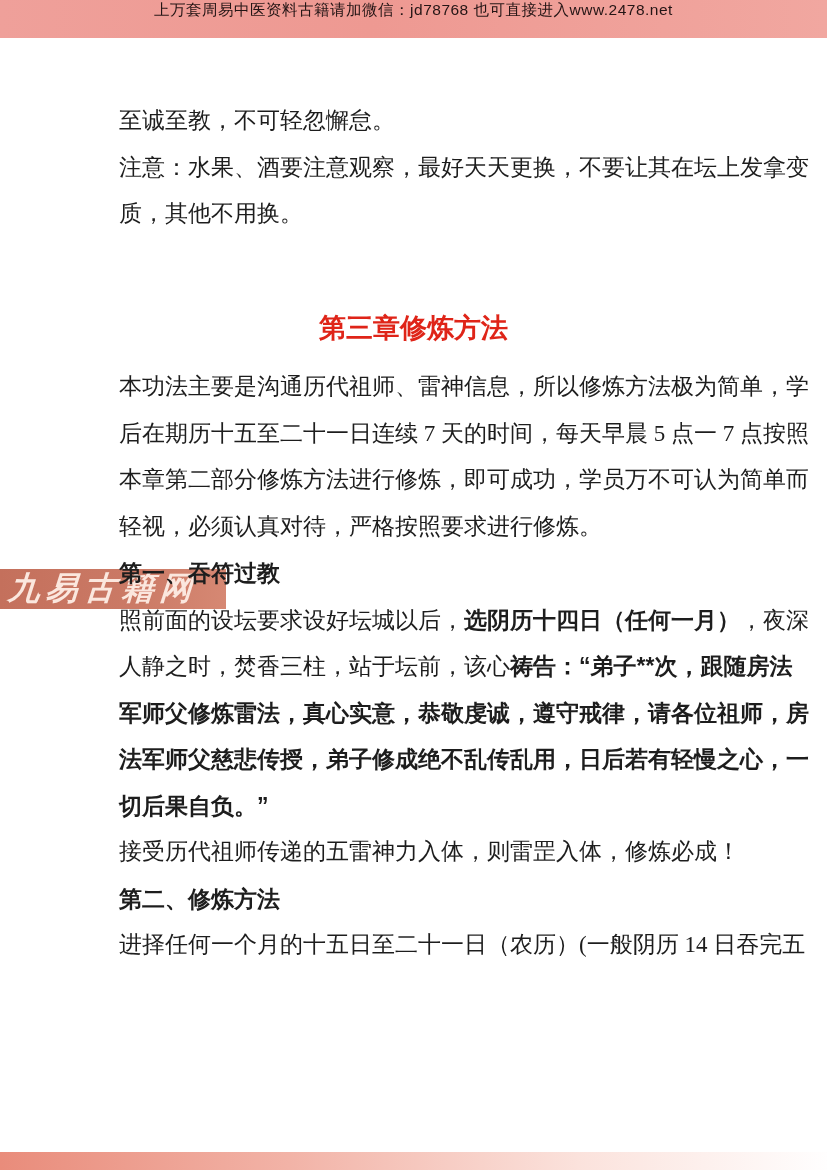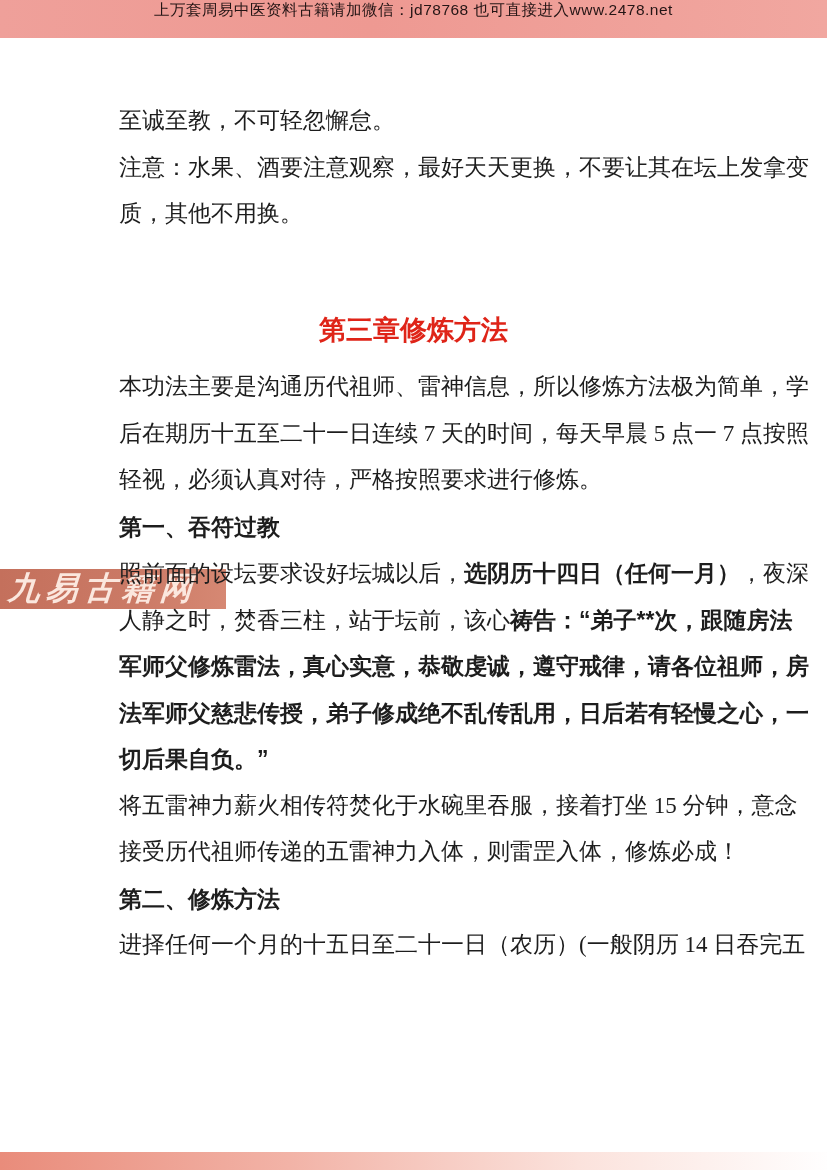--- a/index.html
+++ b/index.html
@@ -36,21 +36,21 @@
   .content.main{top:364px;}
   .line{height:46.5px;line-height:46.5px;white-space:nowrap;}
   .line.h, .line .b{
     font-family:"Liberation Sans","DejaVu Sans",sans-serif;
     font-weight:bold;
   }
   .chapter-title{
     position:absolute;left:0;top:305px;width:827px;height:50px;line-height:50px;
     text-align:center;font-size:27px;font-weight:bold;z-index:1;
     color:var(--title-red);
-    font-family:Liberation Sans, sans-serif;
+    font-family:Liberation Mono, monospace;
   }
   .watermark{
     position:absolute;left:0;top:569px;width:226px;height:40px;z-index:0;
     background:linear-gradient(90deg,#c4705c 0%,var(--wm-bg) 60%,#d68873 100%);
     display:flex;align-items:center;box-sizing:border-box;padding-left:8px;
   }
   .watermark .txt{
     font-family:"DejaVu Sans","Liberation Sans",sans-serif;
     font-style:italic;font-weight:bold;font-size:32px;letter-spacing:6px;
     color:var(--wm-text);white-space:nowrap;transform:skewX(-4deg);
@@ -75,26 +75,26 @@
     <div class="line"><span>至诚至教，不可轻忽懈怠。</span></div>
     <div class="line"><span>注意：水果、酒要注意观察，最好天天更换，不要让其在坛上发拿变</span></div>
     <div class="line"><span>质，其他不用换。</span></div>
   </div>
 
 <div class="chapter-title">第三章修炼方法</div>
 
 <div class="content main">
     <div class="line"><span>本功法主要是沟通历代祖师、雷神信息，所以修炼方法极为简单，学</span></div>
     <div class="line"><span>后在期历十五至二十一日连续 7 天的时间，每天早晨 5 点一 7 点按照</span></div>
+    <div class="line"><span>本章第二部分修炼方法进行修炼，即可成功，学员万不可认为简单而</span></div>
     <div class="line"><span>轻视，必须认真对待，严格按照要求进行修炼。</span></div>
     <div class="line h"><span class="b">第一、吞符过教</span></div>
     <div class="line"><span>照前面的设坛要求设好坛城以后，</span><span class="b">选阴历十四日（任何一月）</span><span>，夜深</span></div>
     <div class="line"><span>人静之时，焚香三柱，站于坛前，该心</span><span class="b">祷告：“弟子**次，跟随房法</span></div>
     <div class="line"><span class="b">军师父修炼雷法，真心实意，恭敬虔诚，遵守戒律，请各位祖师，房</span></div>
     <div class="line"><span class="b">法军师父慈悲传授，弟子修成绝不乱传乱用，日后若有轻慢之心，一</span></div>
     <div class="line"><span class="b">切后果自负。”</span></div>
-    <div class="line"><span>将五雷神力薪火相传符焚化于水碗里吞服，接着打坐 15 分钟，意念</span></div>
     <div class="line"><span>接受历代祖师传递的五雷神力入体，则雷罡入体，修炼必成！</span></div>
     <div class="line h"><span class="b">第二、修炼方法</span></div>
     <div class="line"><span>进择任何一个月的十五日至二十一日（农历）(一般阴历 14 日吞完五</span></div>
   </div>
 
 <div class="bottom-bar"></div>
 
 </body></html>

